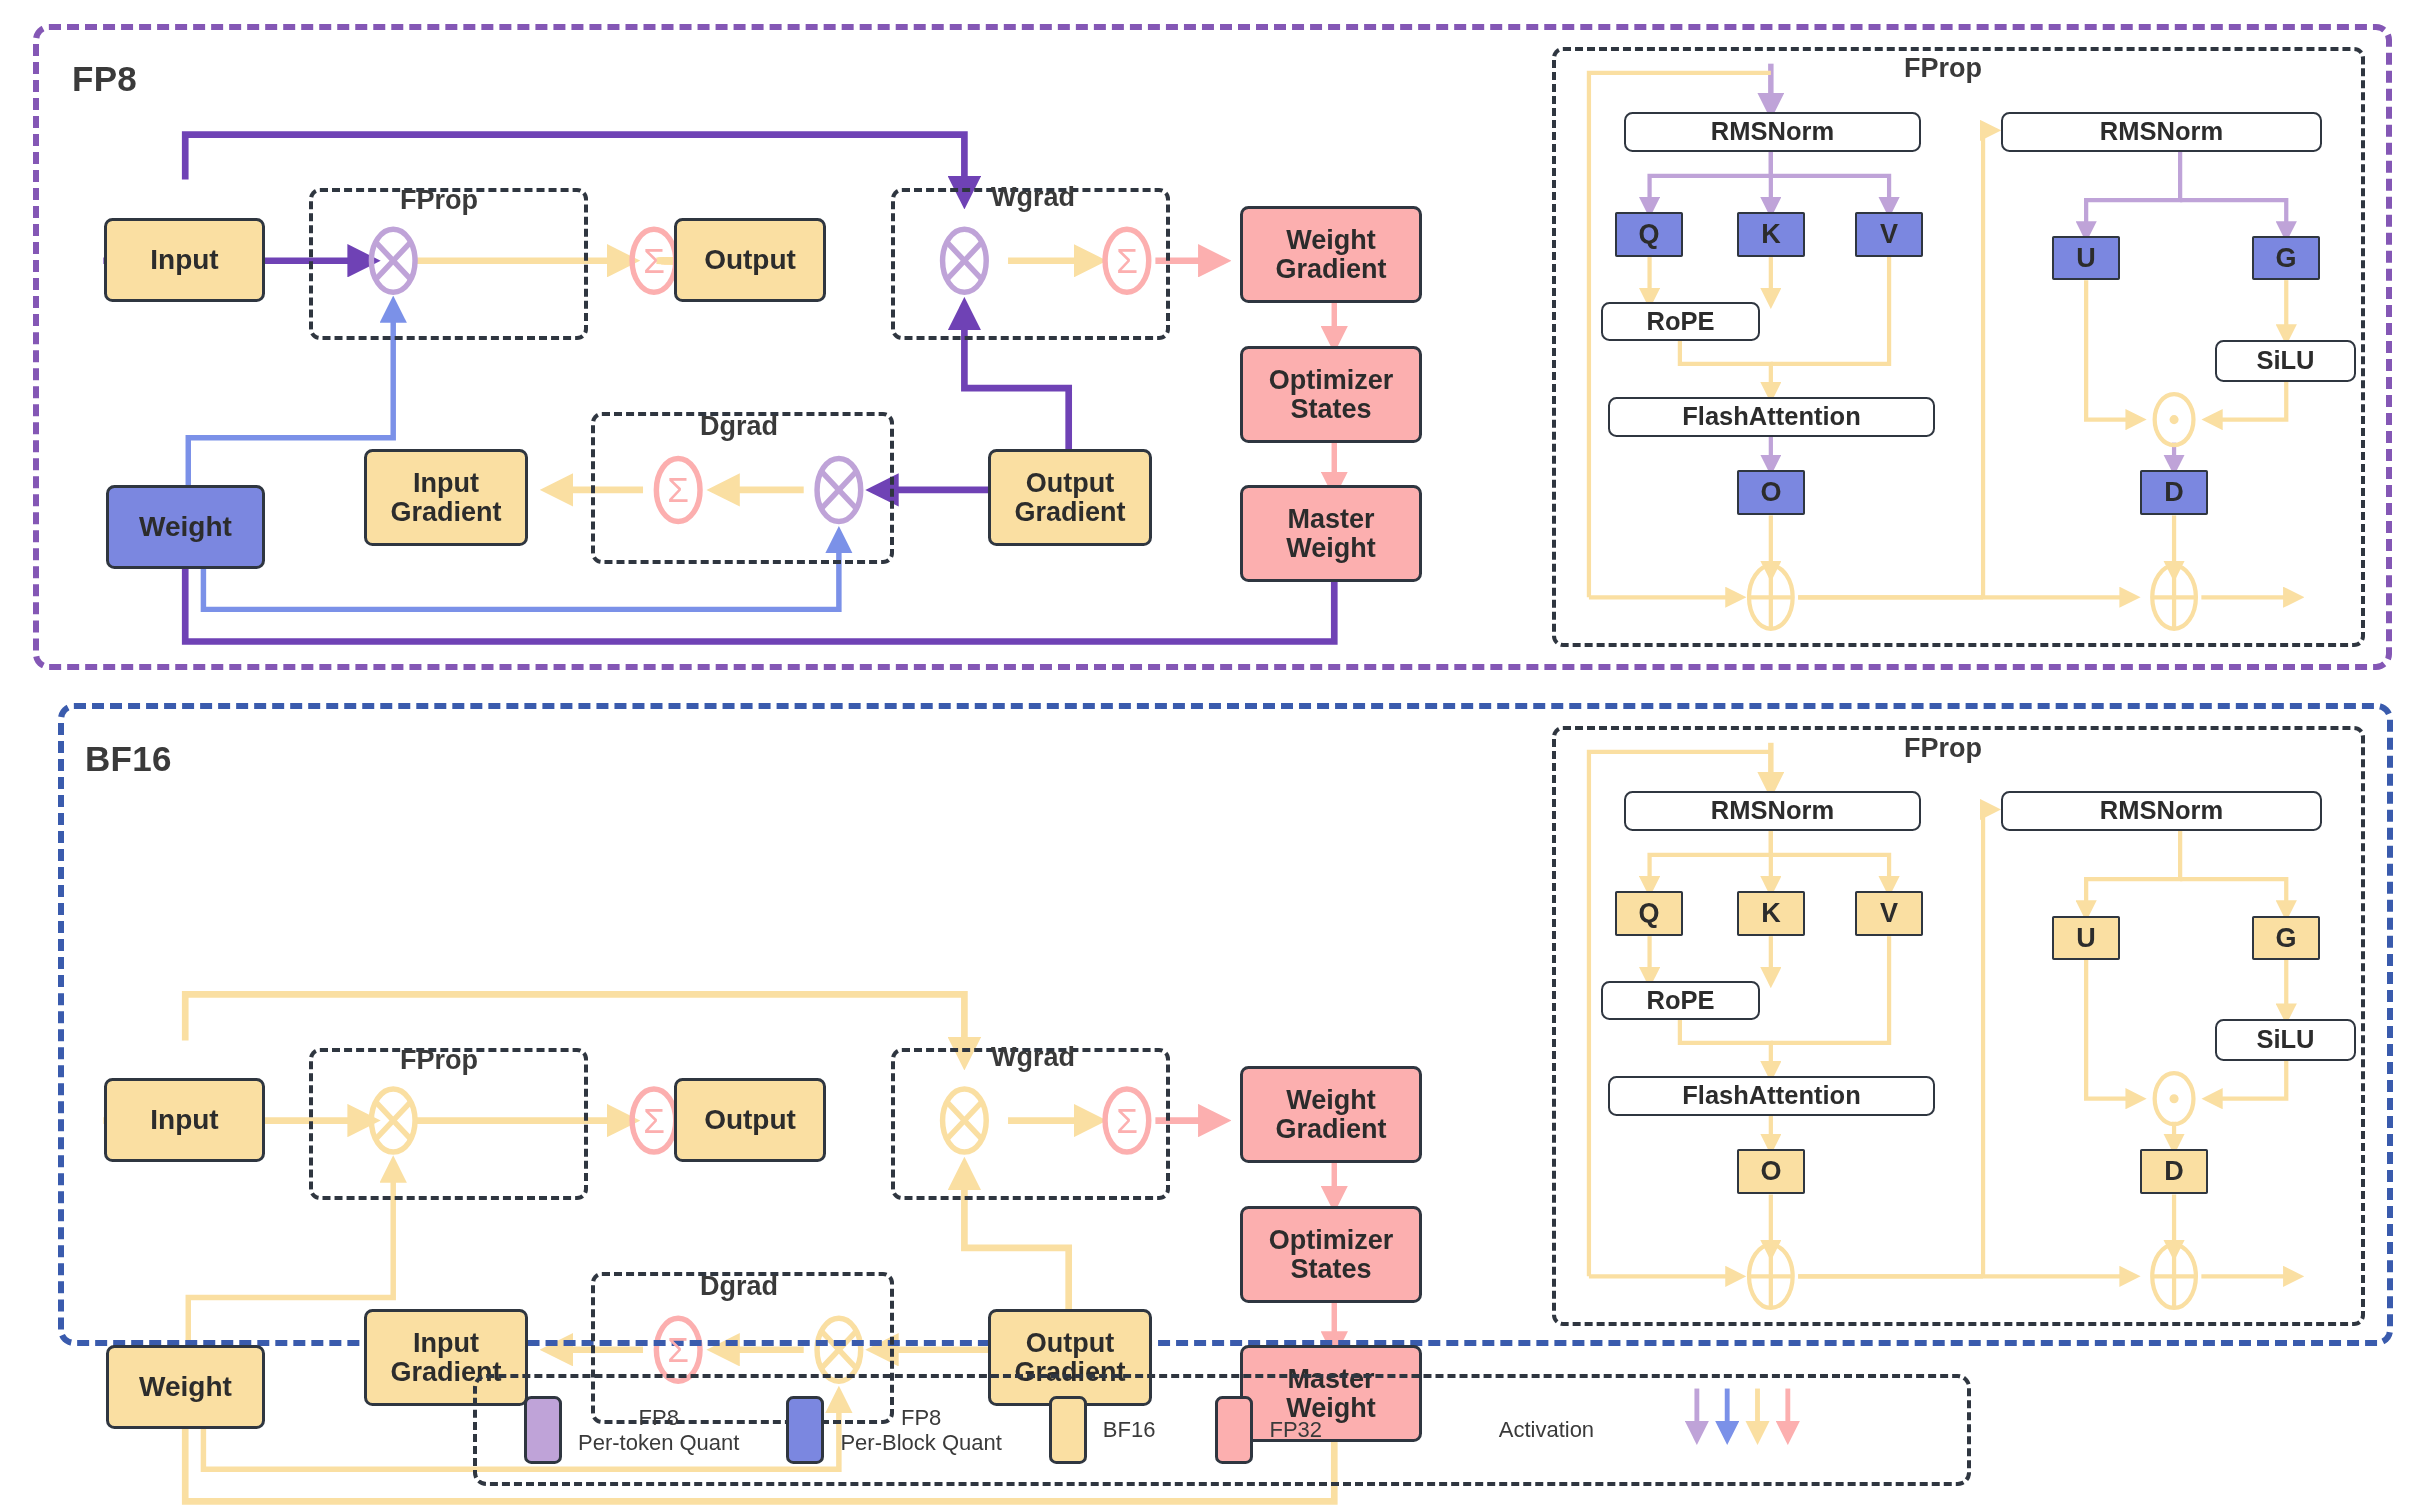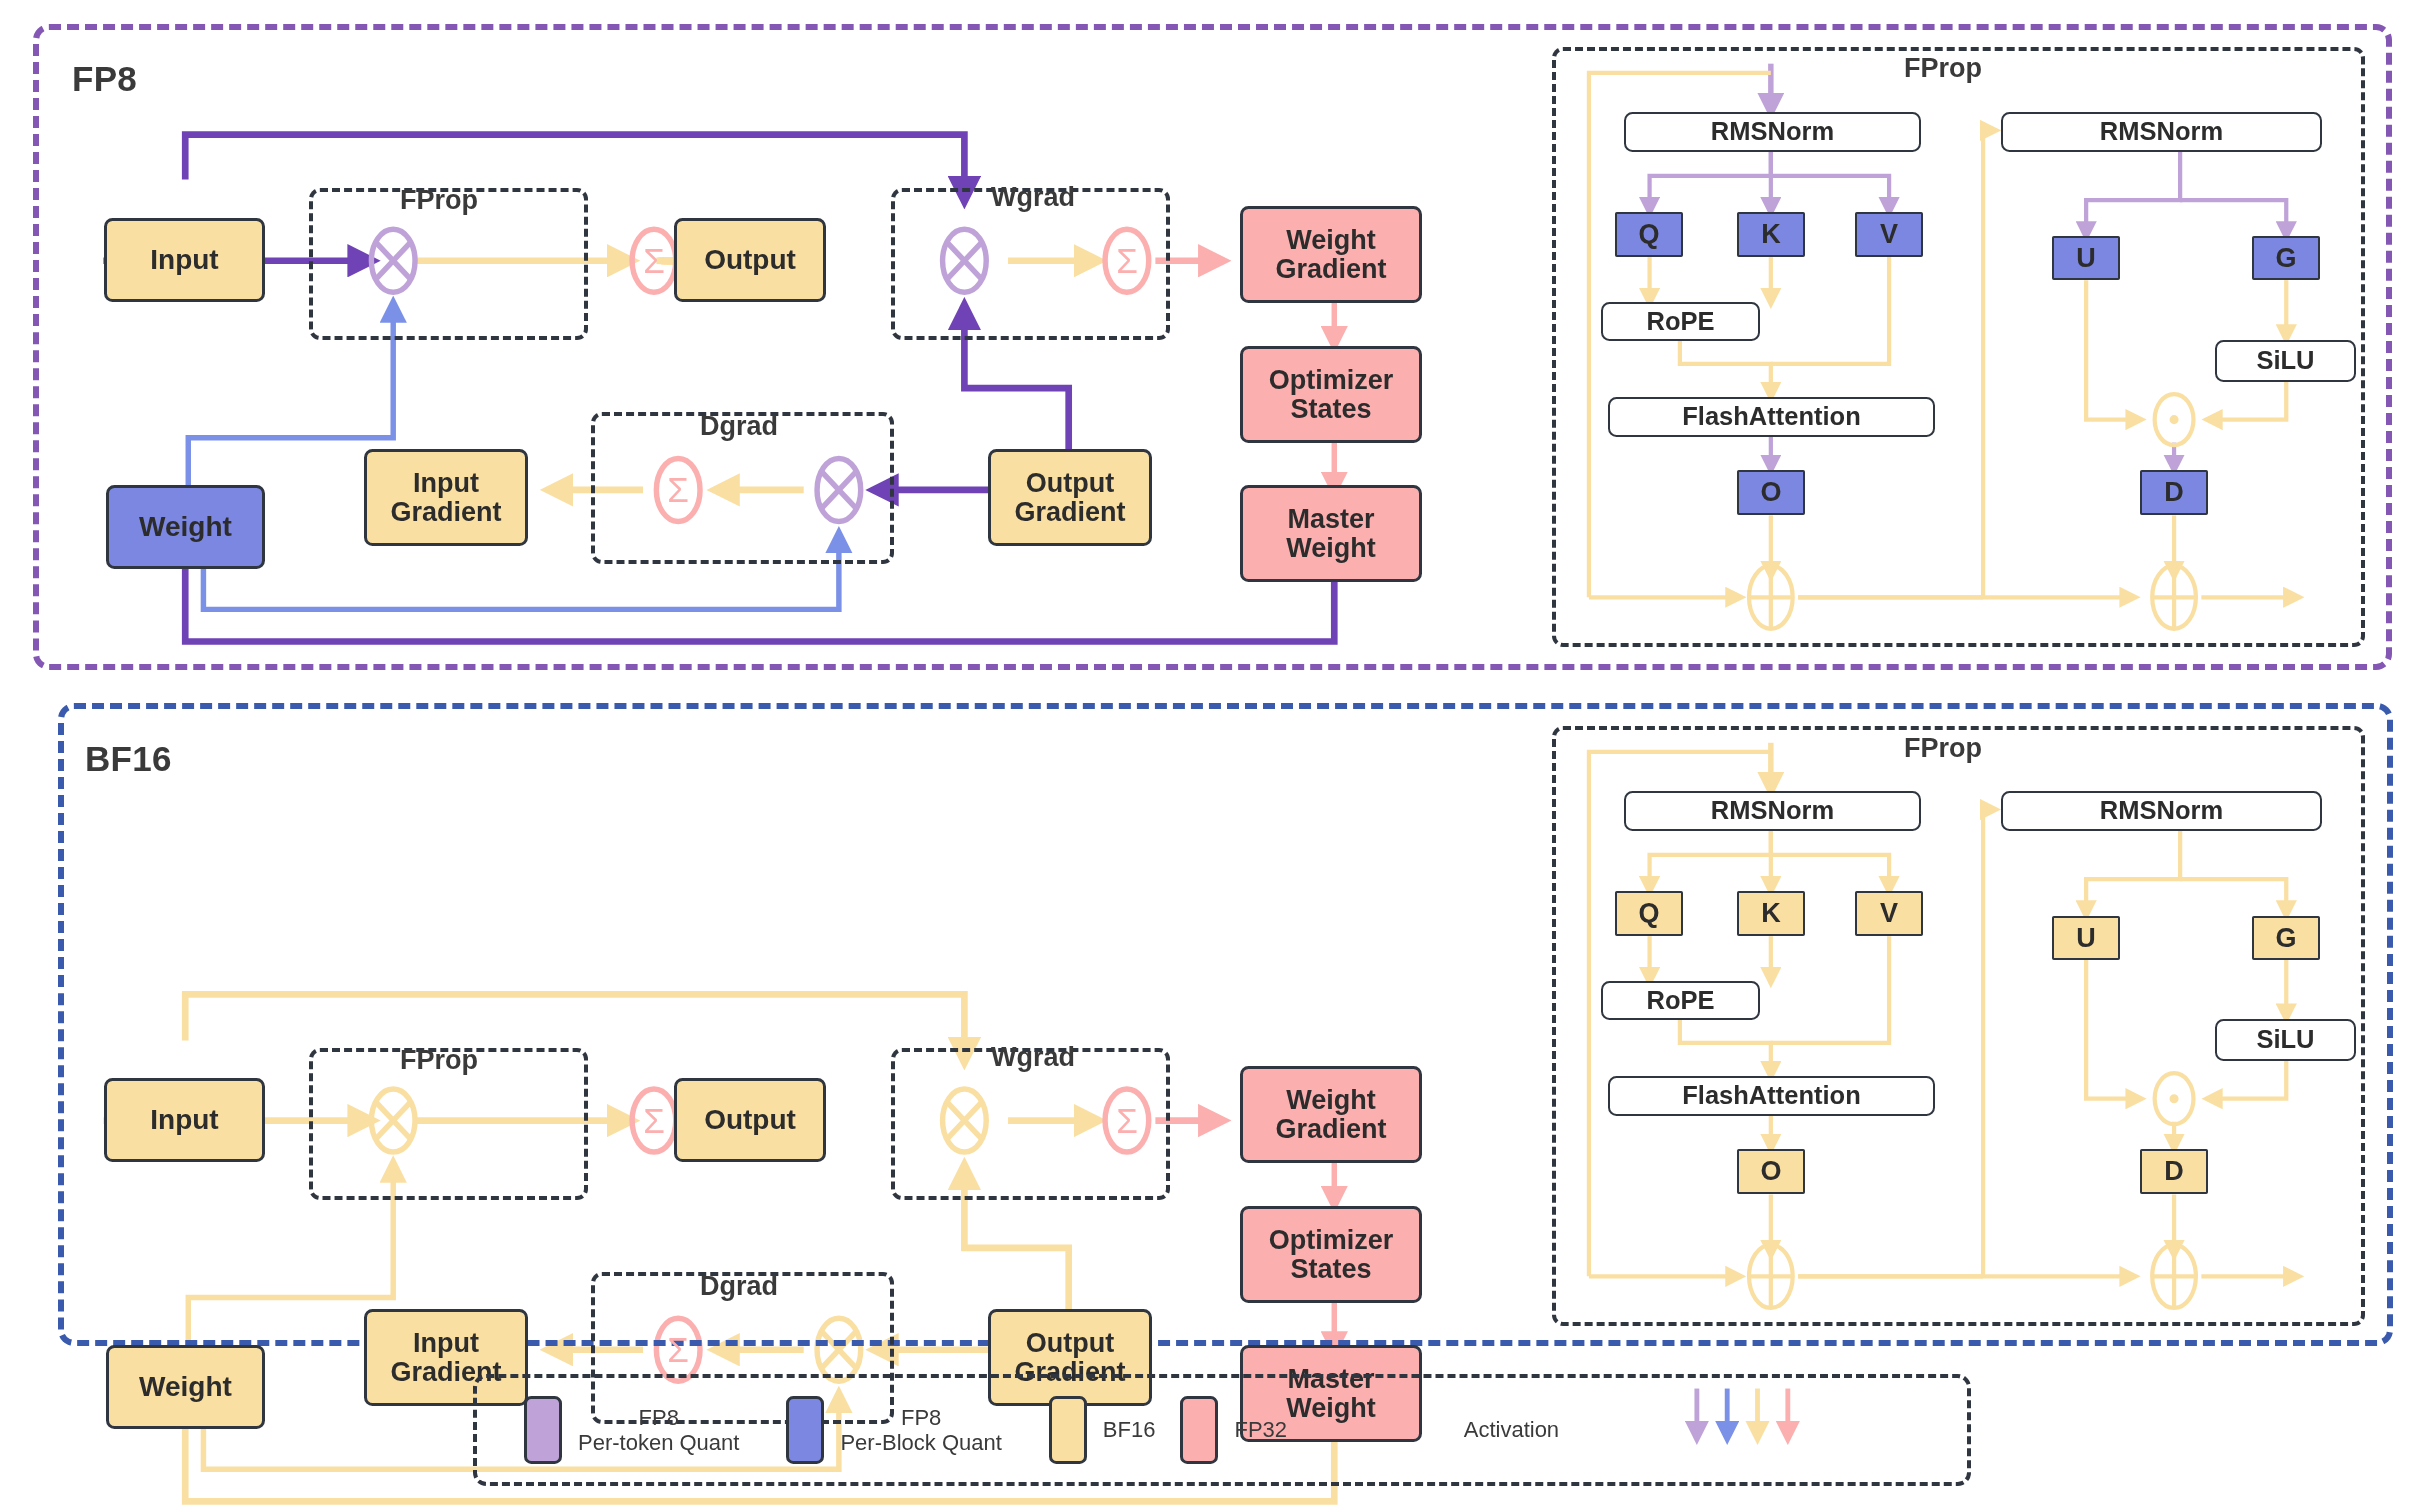--- a/index.html
+++ b/index.html
@@ -420,21 +420,21 @@
     </div>
     <div class="legend-item" style="margin-left:47px;">
       <div class="swatch sw-blue"></div>
       <div class="legend-text">FP8
 Per-Block Quant</div>
     </div>
     <div class="legend-item" style="margin-left:47px;">
       <div class="swatch sw-yellow"></div>
       <div class="legend-text one">BF16</div>
     </div>
-    <div class="legend-item" style="margin-left:25px;">
+    <div class="legend-item" style="margin-left:60px;">
       <div class="swatch sw-red"></div>
       <div class="legend-text one">FP32</div>
     </div>
     <div class="legend-item" style="margin-left:167px;">
       <div class="legend-text one" style="margin-left:9.7px;">Activation</div>
     </div>
   </div>
 
 </div>
 

